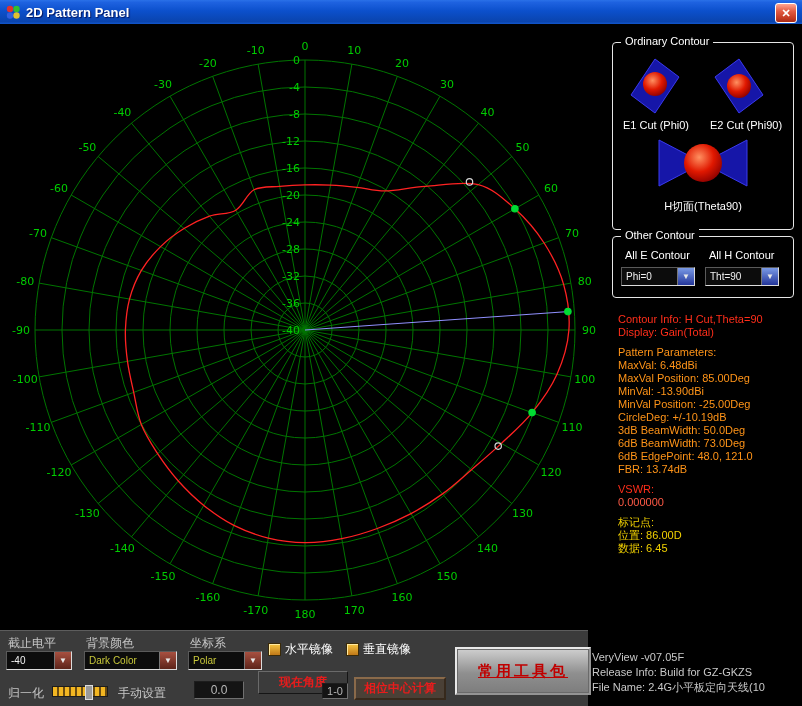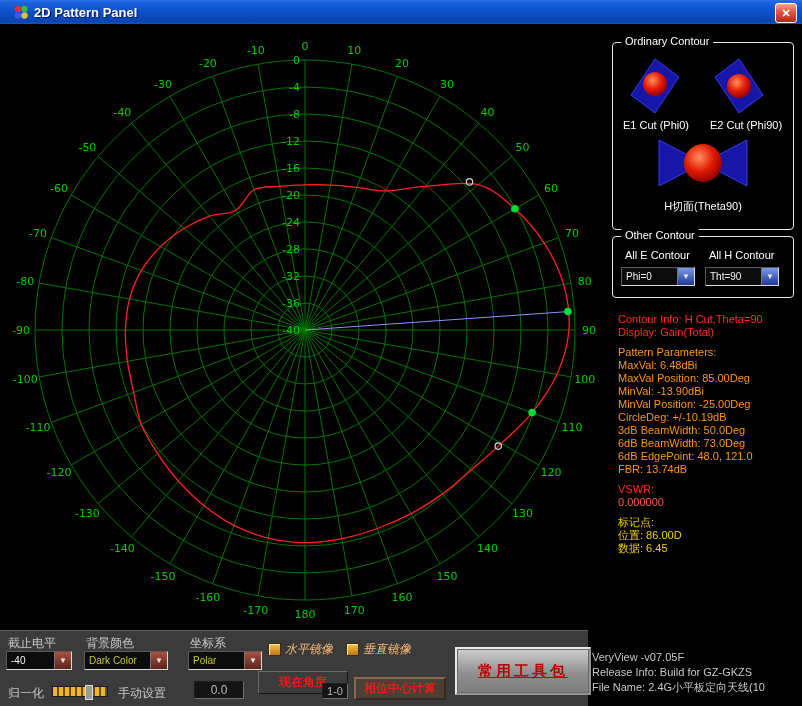--- a/index.html
+++ b/index.html
@@ -4,21 +4,21 @@
 <style>
   html,body { margin:0; padding:0; background:#000; }
   #window {
     position:relative; width:802px; height:706px; background:#000;
     font-family:"Liberation Sans", sans-serif; overflow:hidden;
   }
   
   .titlebar {
     position:absolute; left:0; top:0; width:802px; height:24px;
     background:linear-gradient(180deg,#2a71e8 0%,#1e62e0 10%,#0c50cc 45%,#0a44ae 90%,#1156cc 100%);
-    display:flex; align-items:center; padding-left:13px; box-sizing:border-box;
+    display:flex; align-items:center; padding-left:5px; box-sizing:border-box;
   }
   .ticon { width:16px; height:16px; margin-right:5px; }
   .ttext { color:#fff; font-size:13px; font-weight:bold; text-shadow:1px 1px 1px #00135e; }
   .closebtn {
     position:absolute; right:5px; top:3px; width:20px; height:18px;
     background:linear-gradient(180deg,#ffa592 0%,#e25b43 40%,#c33a22 80%,#a82a16 100%);
     border:1px solid #fff; border-radius:3px; color:#fff; font-size:11px; font-weight:bold;
     display:flex; align-items:center; justify-content:center; cursor:pointer;
   }
   
@@ -65,29 +65,29 @@
   .orange { color:#ff9418; }
   .yellow { color:#f0d000; }
   .gap { margin-top:7px; }
   
   .bottombar {
     position:absolute; left:0; top:630px; width:588px; height:76px;
     background:#3b3b3b; border-top:1px solid #5d5d5d; box-sizing:border-box;
   }
   .tlabel { position:absolute; color:#c6c6c6; font-size:12px; white-space:nowrap; }
   .combo.c-cut   { left:6px;   top:20px; width:66px; }
-  .combo.c-bg    { left:84px;  top:20px; width:84px; }
+  .combo.c-bg    { left:84px;  top:20px; width:93px; }
   .combo.c-coord { left:188px; top:20px; width:74px; }
   .chk { position:absolute; display:flex; align-items:center; cursor:pointer; }
   .chk .box {
     width:11px; height:11px; margin-right:4px;
     background:linear-gradient(180deg,#f6c642,#c07818);
     border:1px solid #3a2a08; box-shadow:inset 1px 1px 0 #ffe9a0;
   }
-  .chk .lbl { color:#fdba74; font-size:12px; white-space:nowrap;font-style:italic; }
+  .chk .lbl { color:#ffffff; font-size:12px; white-space:nowrap; }
   .chk1 { left:268px; top:10px; }
   .chk2 { left:346px; top:10px; }
   .toolkit {
     position:absolute; left:455px; top:16px; width:132px; height:44px;
     background:linear-gradient(180deg,#cfcfcf,#8f8f8f 55%,#7d7d7d);
     border:2px outset #e8e8e8; box-shadow:inset 0 0 0 1px #6a6a6a;
     color:#c00000; font-size:15px; font-weight:bold; letter-spacing:3px; text-decoration:underline;
     display:flex; align-items:center; justify-content:center; cursor:pointer;
   }
   .slider {

